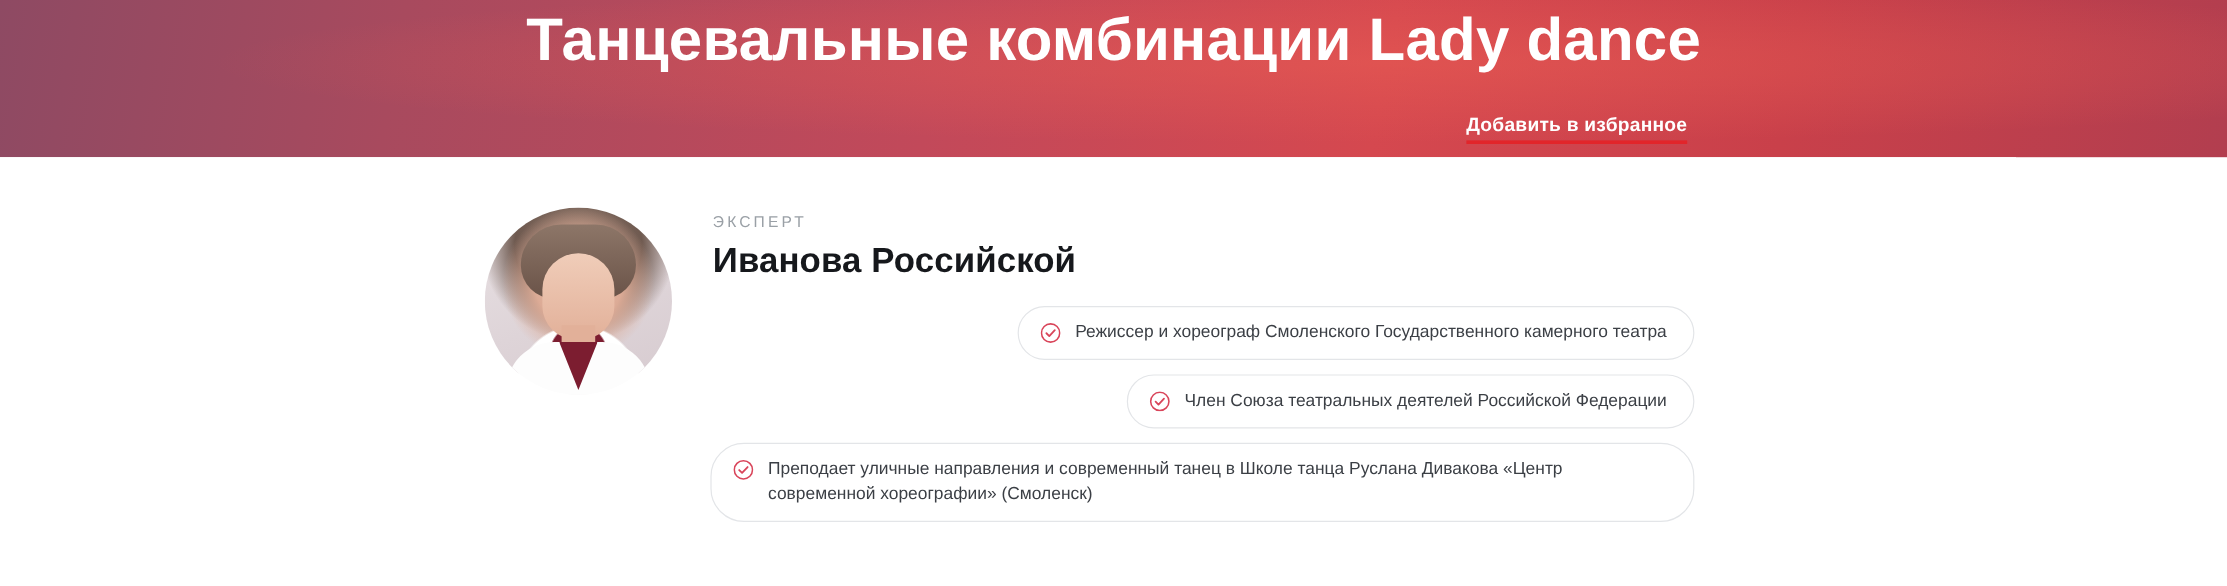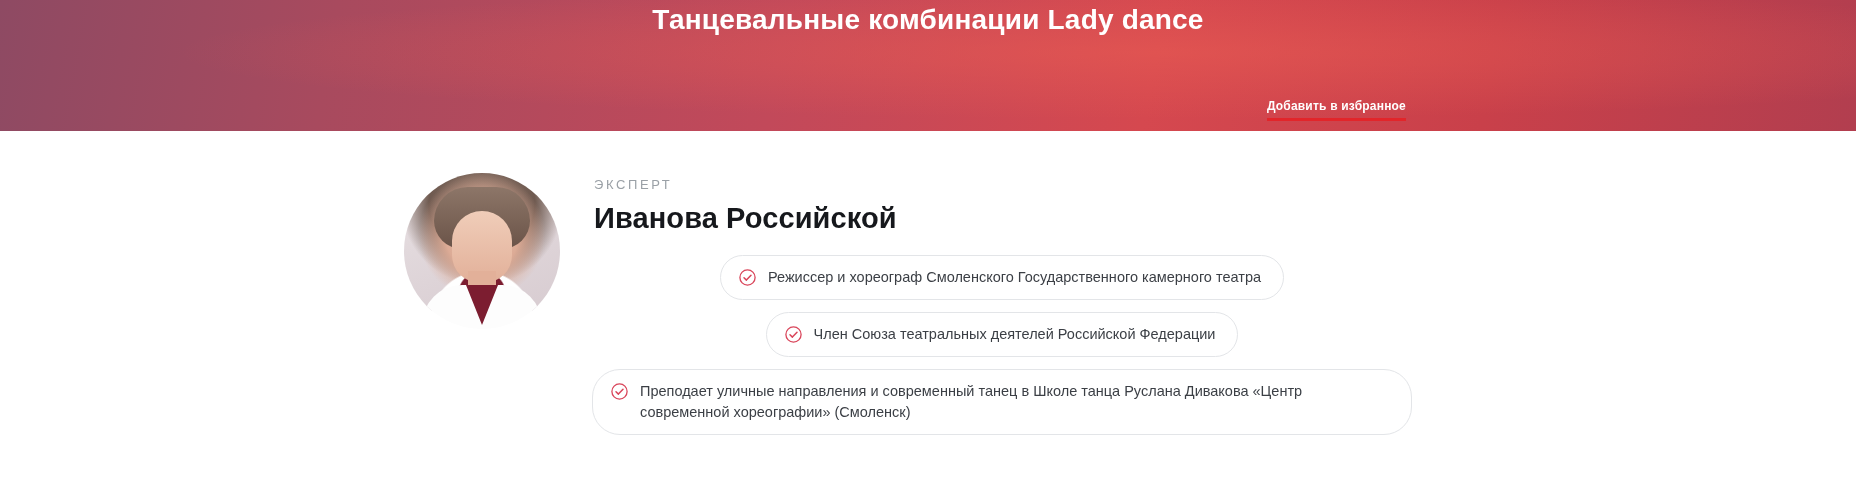--- a/index.html
+++ b/index.html
@@ -29,37 +29,37 @@
     background: radial-gradient(ellipse at 62% 40%, rgba(233,92,83,0.55) 0%, rgba(190,60,70,0.0) 60%);
     pointer-events: none;
   }
   .hero-title {
     position: absolute;
     left: 0;
     right: 0;
     top: 4px;
     text-align: center;
     color: #ffffff;
-    font-size: 28px;
+    font-size: 50px;
     font-weight: bold;
     letter-spacing: 0.2px;
     z-index: 2;
     white-space: nowrap;
   }
   .fav-wrap {
     position: absolute;
     right: 450px;
     top: 96px;
     z-index: 3;
     text-align: center;
   }
   .fav-link {
     display: inline-block;
     color: #ffffff;
-    font-size: 12px;
+    font-size: 16px;
     font-weight: bold;
     letter-spacing: 0.2px;
     line-height: 14px;
     text-decoration: none;
     padding-bottom: 5px;
     border-bottom: 3px solid #e2252a;
     cursor: pointer;
   }
 
   
@@ -151,21 +151,21 @@
     font-size: 29px;
     font-weight: bold;
     margin: 0 0 20px 2px;
     letter-spacing: 0.1px;
   }
 
   .badges {
     display: flex;
     flex-direction: column;
     gap: 12px;
-    align-items: center;
+    align-items: flex-end;
   }
   .badge {
     display: flex;
     align-items: flex-start;
     gap: 12px;
     border: 1px solid #e3e5e8;
     border-radius: 28px;
     padding: 11px 22px 11px 18px;
     background: #ffffff;
     max-width: 820px;

